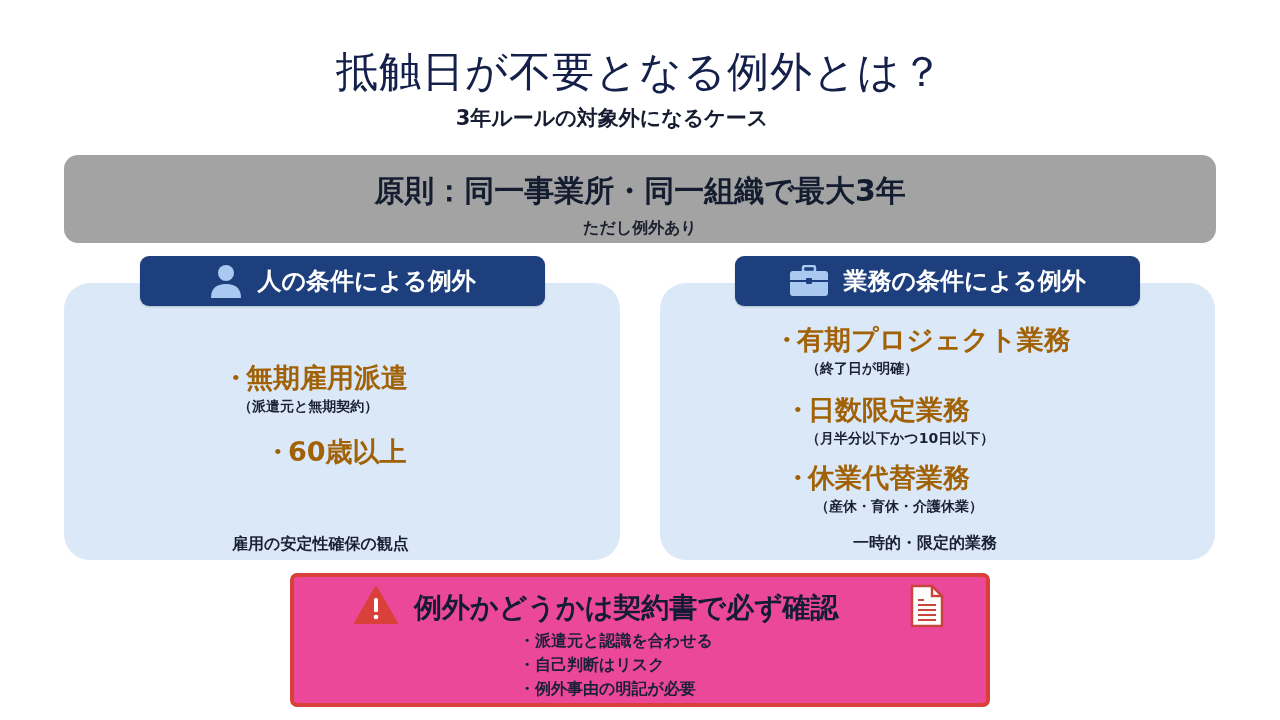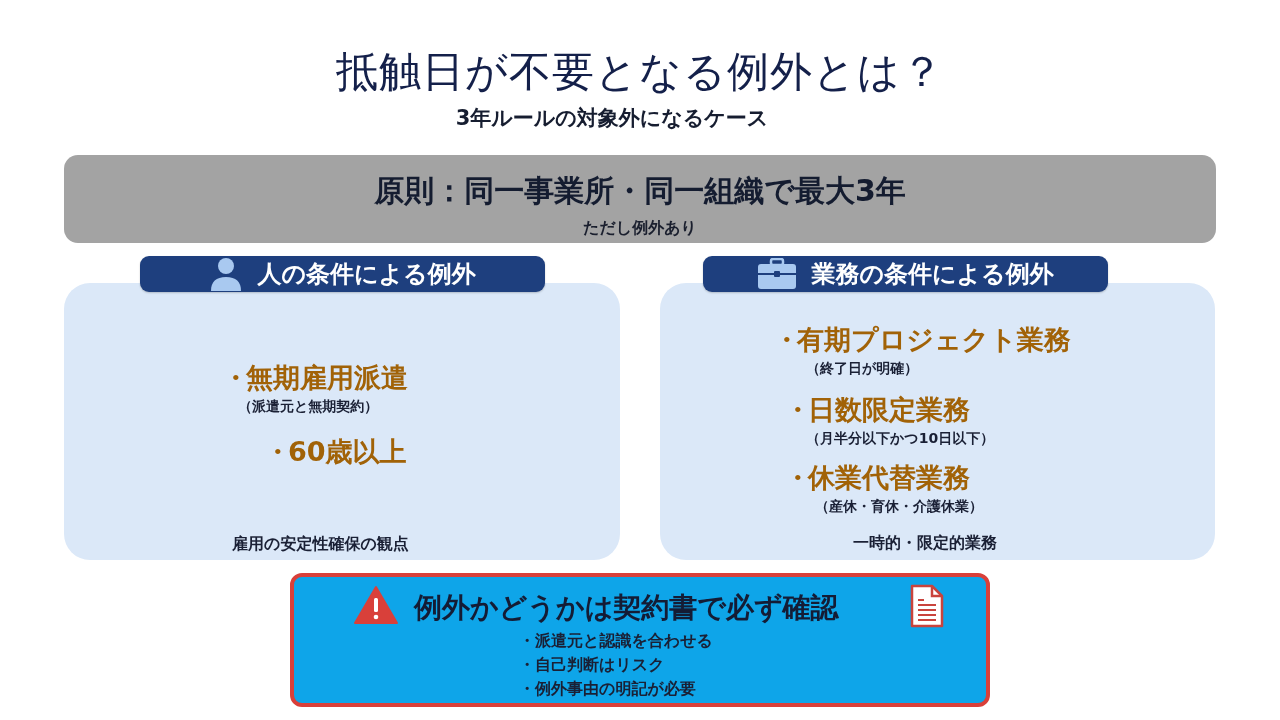--- a/index.html
+++ b/index.html
@@ -29,39 +29,39 @@
     .principle-sub {
       display: block; margin-top: 6px; font-size: 16px; font-weight: bold; color: #1a1f2e;
     }
     .panel {
       position: absolute; top: 283px; height: 277px;
       background: #dbe8f8; border-radius: 26px;
     }
     .panel.left { left: 64px; width: 556px; }
     .panel.right { left: 660px; width: 555px; }
     .badge {
-      position: absolute; top: 256px; height: 36px;
+      position: absolute; top: 256px; height: 50px;
       background: #1e3f7e; border-radius: 9px; color: #ffffff;
       display: flex; align-items: center; justify-content: center;
       font-size: 24px; font-weight: bold; gap: 14px;
       box-shadow: 0 1px 2px rgba(0,0,0,0.2);
     }
     .badge.left { left: 140px; width: 405px; }
-    .badge.right { left: 703px; width: 405px; }
+    .badge.right { left: 735px; width: 405px; }
     .badge svg { display: block; }
     .item {
       position: absolute; font-weight: bold; color: #a16207;
     }
     .item .bul { display: inline-block; width: 24px; }
     .item.big { font-size: 27px; }
     .item.small { font-size: 14px; font-weight: bold; color: #1a2035; }
     .note { position: absolute; font-size: 16px; font-weight: bold; color: #1a2035; }
     .warn {
       position: absolute; left: 290px; top: 573px; width: 700px; height: 134px;
-      border: 4px solid #d9403a; border-radius: 12px; background: #0ea5e9;
+      border: 4px solid #d9403a; border-radius: 7px; background: #ec4899;
     }
     .warn-title {
       position: absolute; left: 120px; top: 12px; font-size: 28px; font-weight: bold;
       color: #141c35; white-space: nowrap;
     }
     .warn-tri { position: absolute; left: 59px; top: 8px; }
     .warn-doc { position: absolute; left: 616px; top: 7px; }
     .warn-list { position: absolute; left: 225px; top: 52px; }
     .warn-list div { font-size: 16px; font-weight: bold; color: #1a2035; line-height: 24px; }
   </style>

